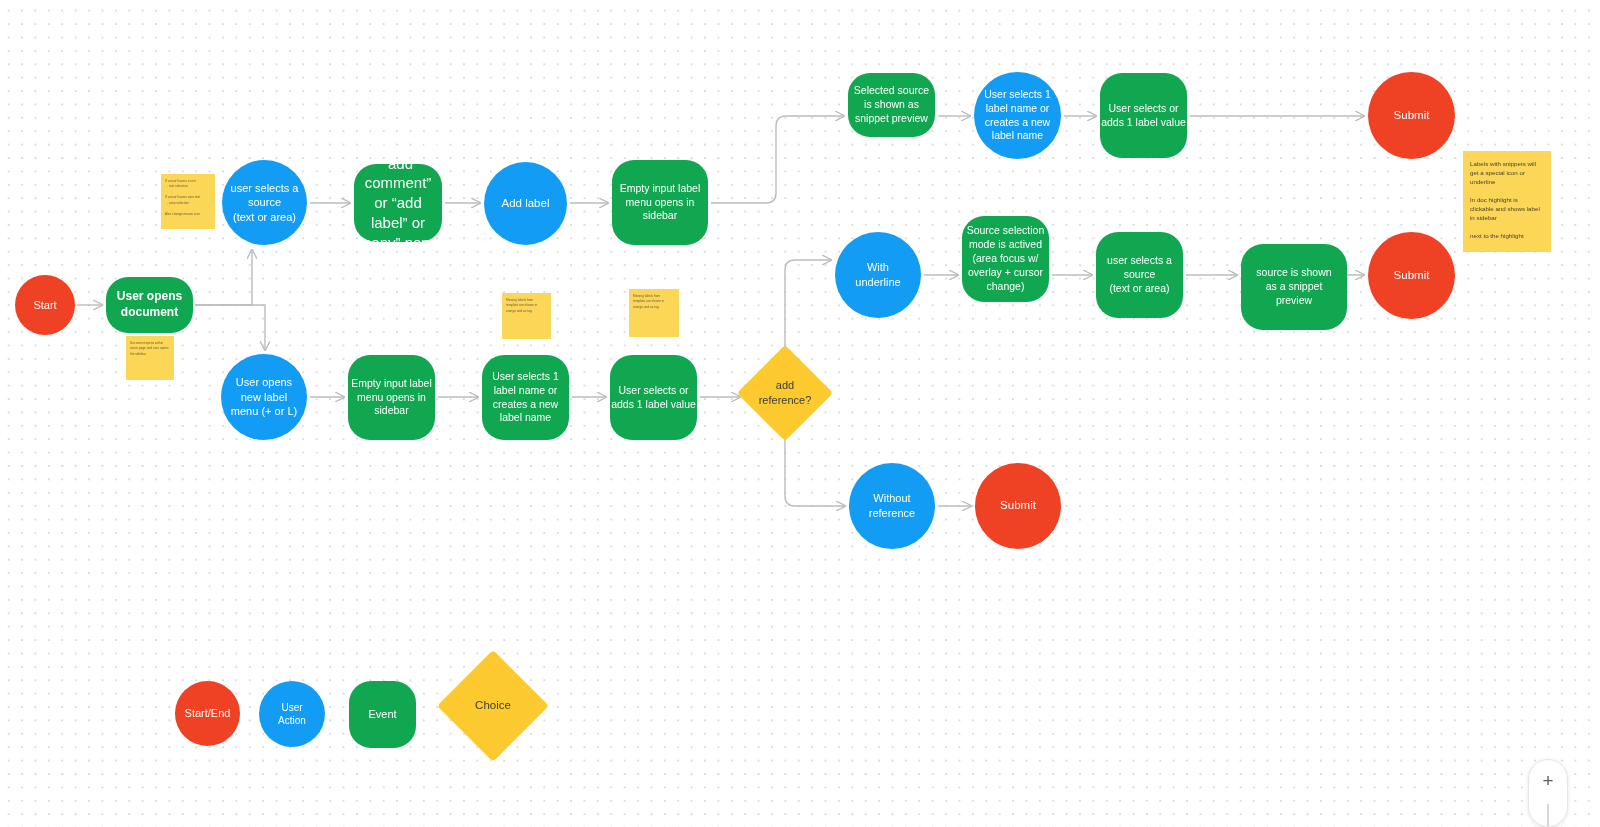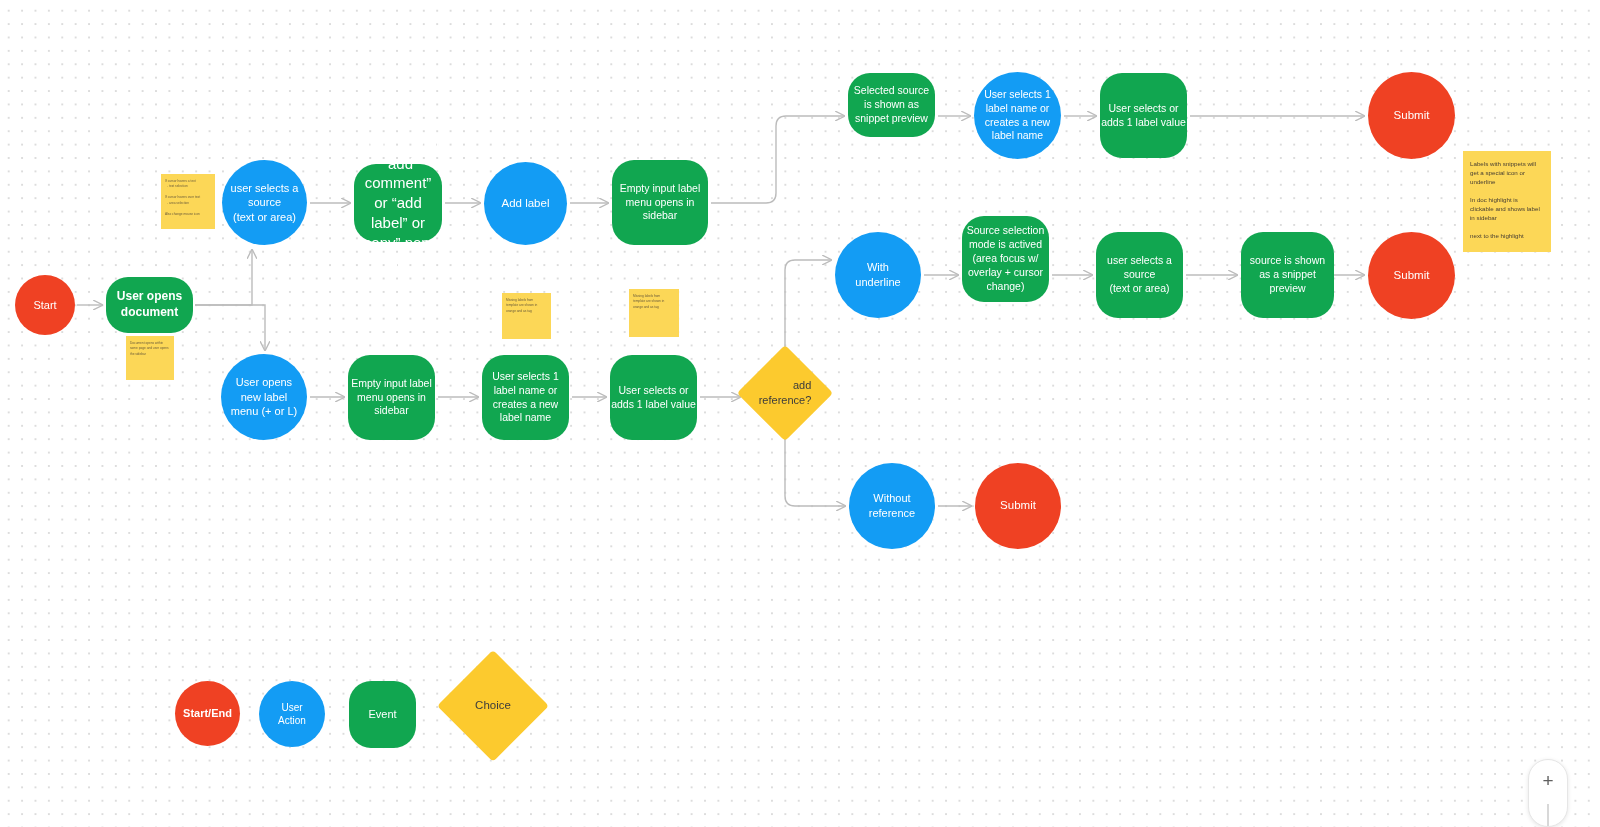--- a/index.html
+++ b/index.html
@@ -48,21 +48,20 @@
     left: 50%; top: 50%;
     width: 70.7%;
     height: 70.7%;
     transform: translate(-50%, -50%) rotate(45deg);
     border-radius: 4px;
   }
   .diamond-label {
     position: relative;
     z-index: 2;
     white-space: pre-line;
-    text-align: right;
   }
   .note {
     position: absolute;
     box-sizing: border-box;
     background: #fcd757;
     color: #4a4032;
     overflow: hidden;
     white-space: pre-line;
     word-break: break-word;
   }
@@ -191,30 +190,30 @@
       <div class="node shape-circle" style="left: 835px; top: 232px; width: 86px; height: 86px; font-size: 11px; background: rgb(19, 156, 244);">With
 underline</div>
       <div class="node shape-rounded" style="left: 962px; top: 216px; width: 87px; height: 86px; font-size: 10.5px; background: rgb(17, 166, 80);">Source selection
 mode is actived
 (area focus w/
 overlay + cursor
 change)</div>
       <div class="node shape-rounded" style="left: 1096px; top: 232px; width: 87px; height: 86px; font-size: 10.5px; background: rgb(17, 166, 80);">user selects a
 source
 (text or area)</div>
-      <div class="node shape-rounded" style="left: 1241px; top: 232px; width: 93px; height: 86px; font-size: 10.5px; background: rgb(17, 166, 80);">source is shown
+      <div class="node shape-rounded" style="left: 1241px; top: 244px; width: 106px; height: 86px; font-size: 10.5px; background: rgb(17, 166, 80);">source is shown
 as a snippet
 preview</div>
       <div class="node shape-circle" style="left: 1368px; top: 232px; width: 87px; height: 87px; font-size: 11.5px; background: rgb(239, 65, 35);">Submit</div>
       <div class="node shape-circle" style="left: 849px; top: 463px; width: 86px; height: 86px; font-size: 11px; background: rgb(19, 156, 244);">Without
 reference</div>
       <div class="node shape-circle" style="left: 975px; top: 463px; width: 86px; height: 86px; font-size: 11.5px; background: rgb(239, 65, 35);">Submit</div>
     </div>
   <div id="legend-layer">
-      <div class="node shape-circle" style="left: 175px; top: 681px; width: 65px; height: 65px; font-size: 11px; background: rgb(239, 65, 35); font-weight: bold;">Start/End</div>
+      <div class="node shape-circle" style="left: 175px; top: 681px; width: 65px; height: 65px; font-size: 11px; background: rgb(239, 65, 35);">Start/End</div>
       <div class="node shape-circle" style="left: 259px; top: 681px; width: 66px; height: 66px; font-size: 10px; background: rgb(19, 156, 244);">User
 Action</div>
       <div class="node shape-rounded" style="left: 349px; top: 681px; width: 67px; height: 67px; font-size: 11px; background: rgb(17, 166, 80);">Event</div>
       <div class="node shape-diamond" style="left: 437px; top: 650px; width: 112px; height: 112px; font-size: 11.5px;"><div class="diamond-bg" style="background: rgb(252, 202, 46);"></div><div class="diamond-label">Choice</div></div>
     </div>
   <div id="notes-layer">
       <div class="note small" style="left: 161px; top: 174px; width: 54px; height: 55px; font-size: 3.2px; line-height: 1.7; padding: 5px 4px;">If cursor hovers a text
 → text selection
 
 If cursor hovers over text

